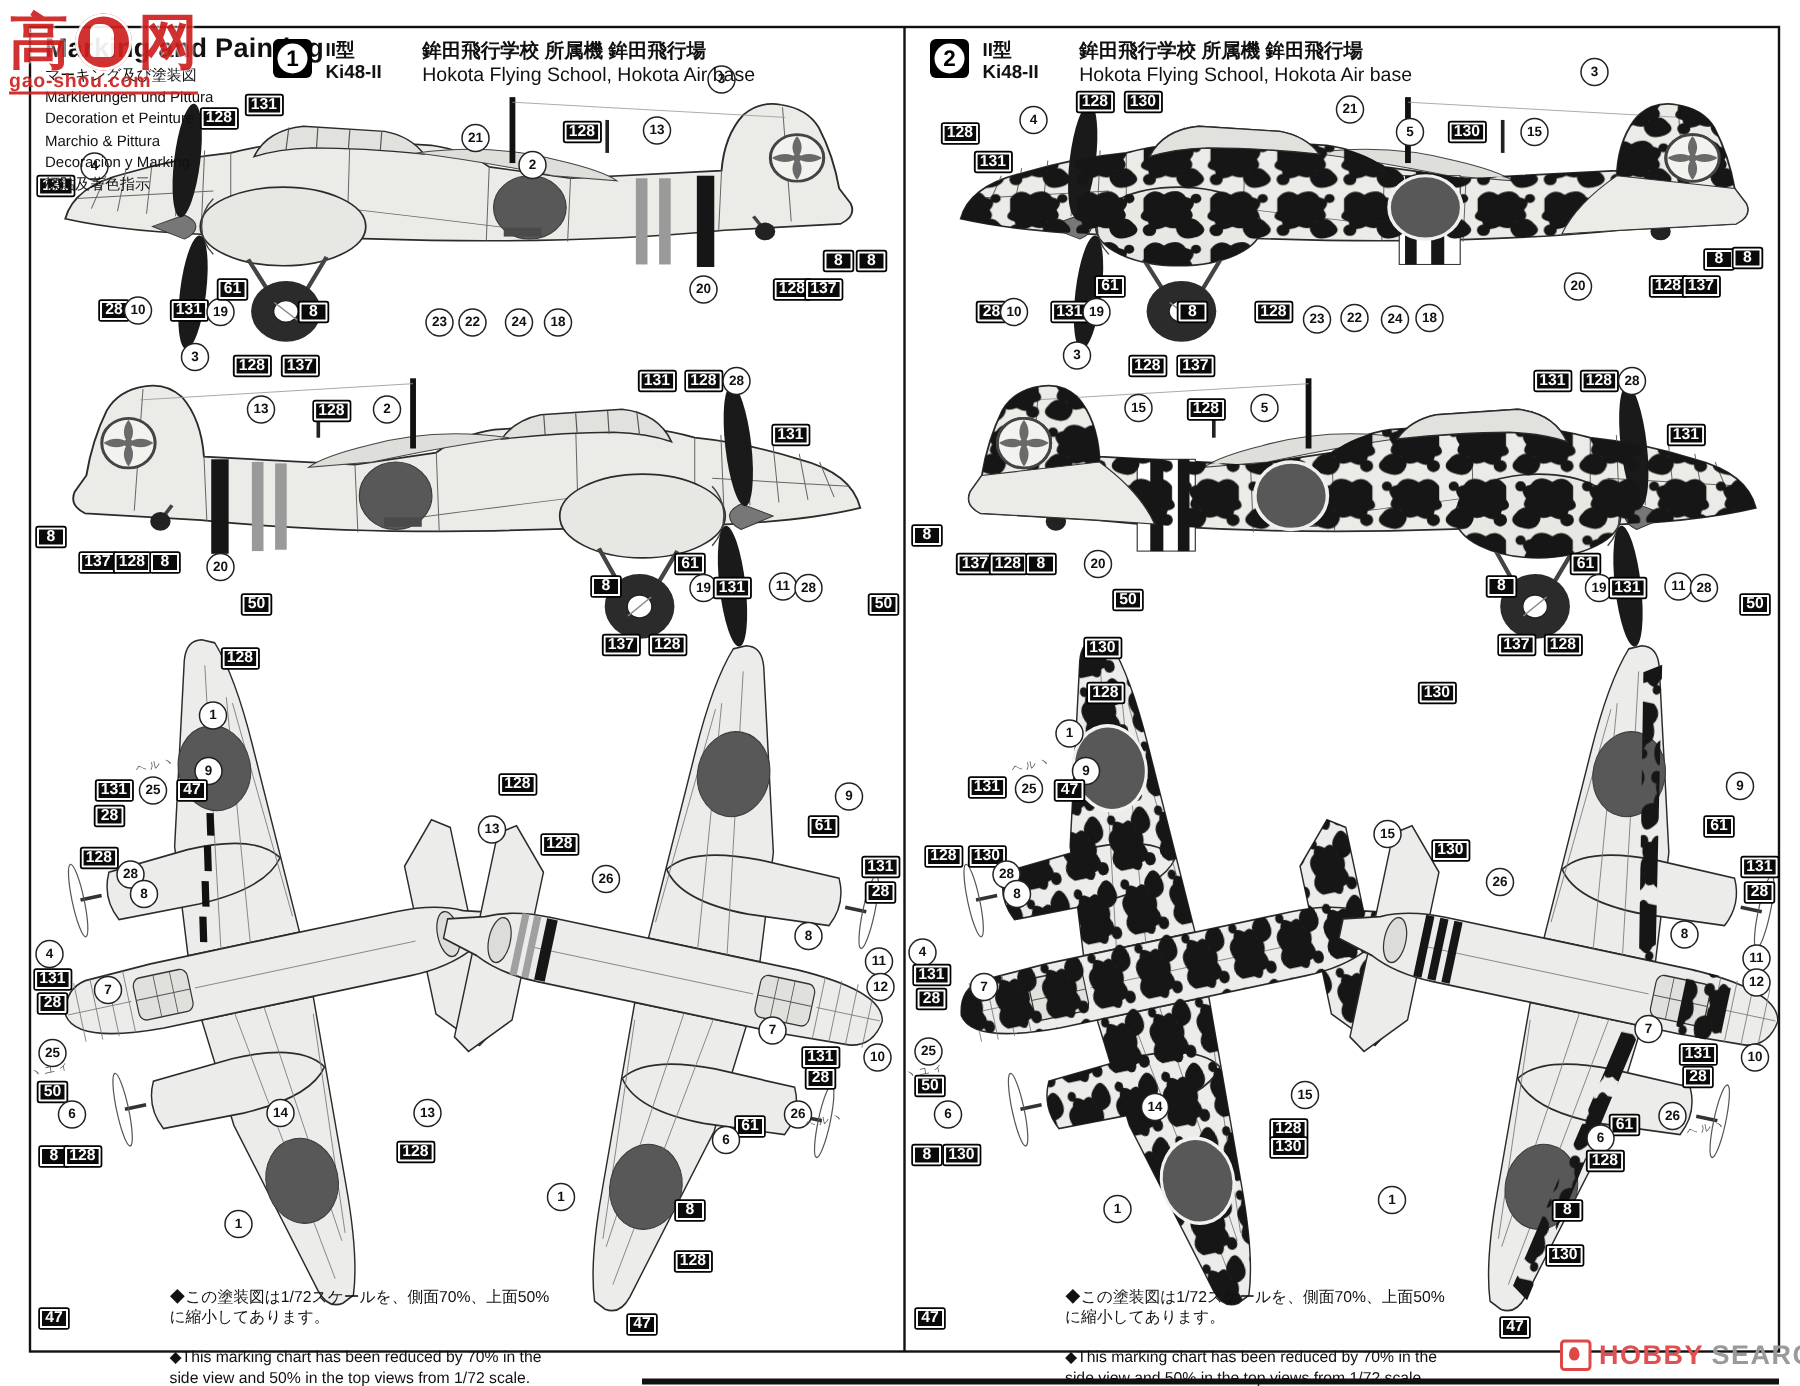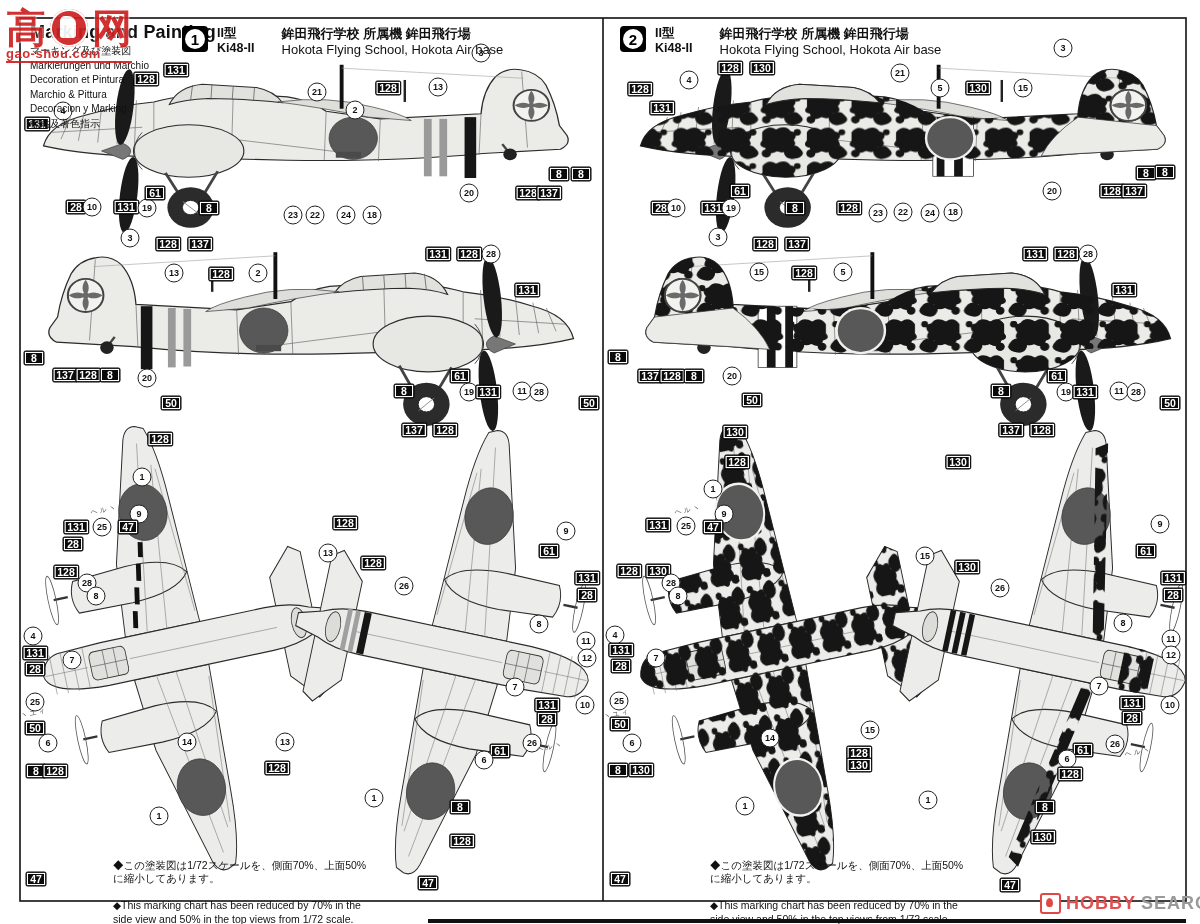--- a/index.html
+++ b/index.html
@@ -443,22 +443,22 @@
       <div class="co s" style="left: 688px; top: 510px;">ヘルヽ</div>
       <div class="co s" style="left: 1138px; top: 752px;">ヘルヽ</div>
       <div class="co s" style="left: 617px; top: 714px;">ヽユィ</div>
     </div>
 
 <div class="layer">
 
   <div class="title-block">
     <div class="title-en">Marking and Painting</div>
     <div class="title-sub">マーキング及び塗装図</div>
-    <div class="title-sub">Markierungen und Marchio</div>
-    <div class="title-sub">Decoration et Pintura</div>
+    <div class="title-sub">Markierungen und Pittura</div>
+    <div class="title-sub">Decoration et Peinture</div>
     <div class="title-sub">Marchio &amp; Pittura</div>
     <div class="title-sub">Decoracion y Marking</div>
     <div class="title-sub">標貼及著色指示</div>
   </div>
 
   <div class="hdr" style="left:182px;">
     <div class="hdr-badge">
       <span>1</span>
     </div>
     <div class="hdr-type">

